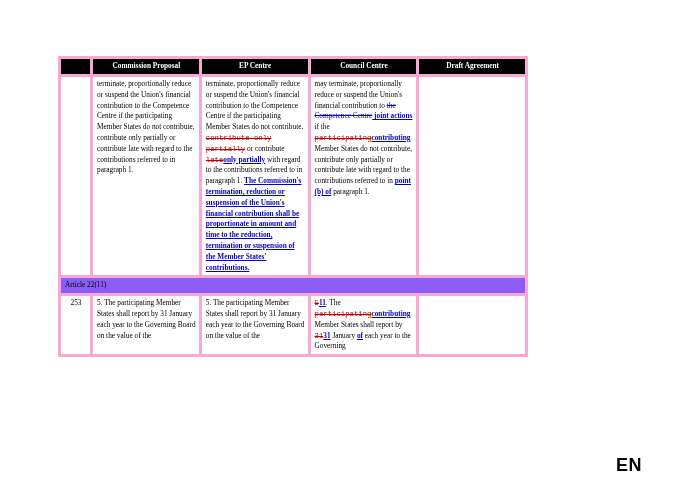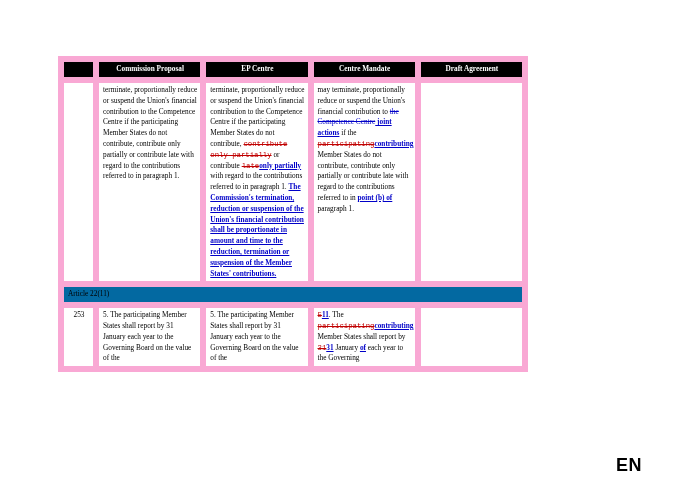--- a/index.html
+++ b/index.html
@@ -22,21 +22,21 @@
   }
   table.doc-table {
     position: absolute;
     left: 58px;
     top: 56px;
     width: 470px;
     border-collapse: collapse;
     table-layout: fixed;
   }
   table.doc-table td, table.doc-table th {
-    border: 6px solid #f9a8d4;
+    border: 3px solid #f9a8d4;
     vertical-align: top;
     padding: 2px 3px 2px 4px;
     font-size: 7.3px;
     line-height: 1.48;
     margin-top: 44px;
   }
   thead th {
     background: #000000;
     color: #ffffff;
     text-align: center;
@@ -66,21 +66,21 @@
   .del {
     color: #c00000;
     text-decoration: line-through;
     font-family: Liberation Mono, monospace;
   }
   .del-blue {
     color: #0000c8;
     text-decoration: line-through;
   }
   .section-row td {
-    background: #0369a1;
+    background: #8b5cf6;
     font-size: 7.6px;
     padding: 3px 4px;
   }
   .footer {
     position: absolute;
     left: 58px;
     top: 427px;
     width: 580px;
     font-size: 7.4px;
     display: flex;
@@ -104,21 +104,21 @@
 <body>
 
 <div class="page">
 
   <table class="doc-table">
     <thead>
       <tr>
         <th class="col-num"></th>
         <th>Commission Proposal</th>
         <th>EP Centre</th>
-        <th>Centre Mandate</th>
+        <th>Council Centre</th>
         <th>Draft Agreement</th>
       </tr>
     </thead>
     <tbody>
 
       <tr>
         <td class="col-num-cell"></td>
         <td class="cell-body">
           <p>terminate, proportionally reduce or suspend the Union's financial contribution to the Competence Centre if the participating Member States do not contribute, contribute only partially or contribute late with regard to the contributions referred to in paragraph 1.</p>
         </td>

